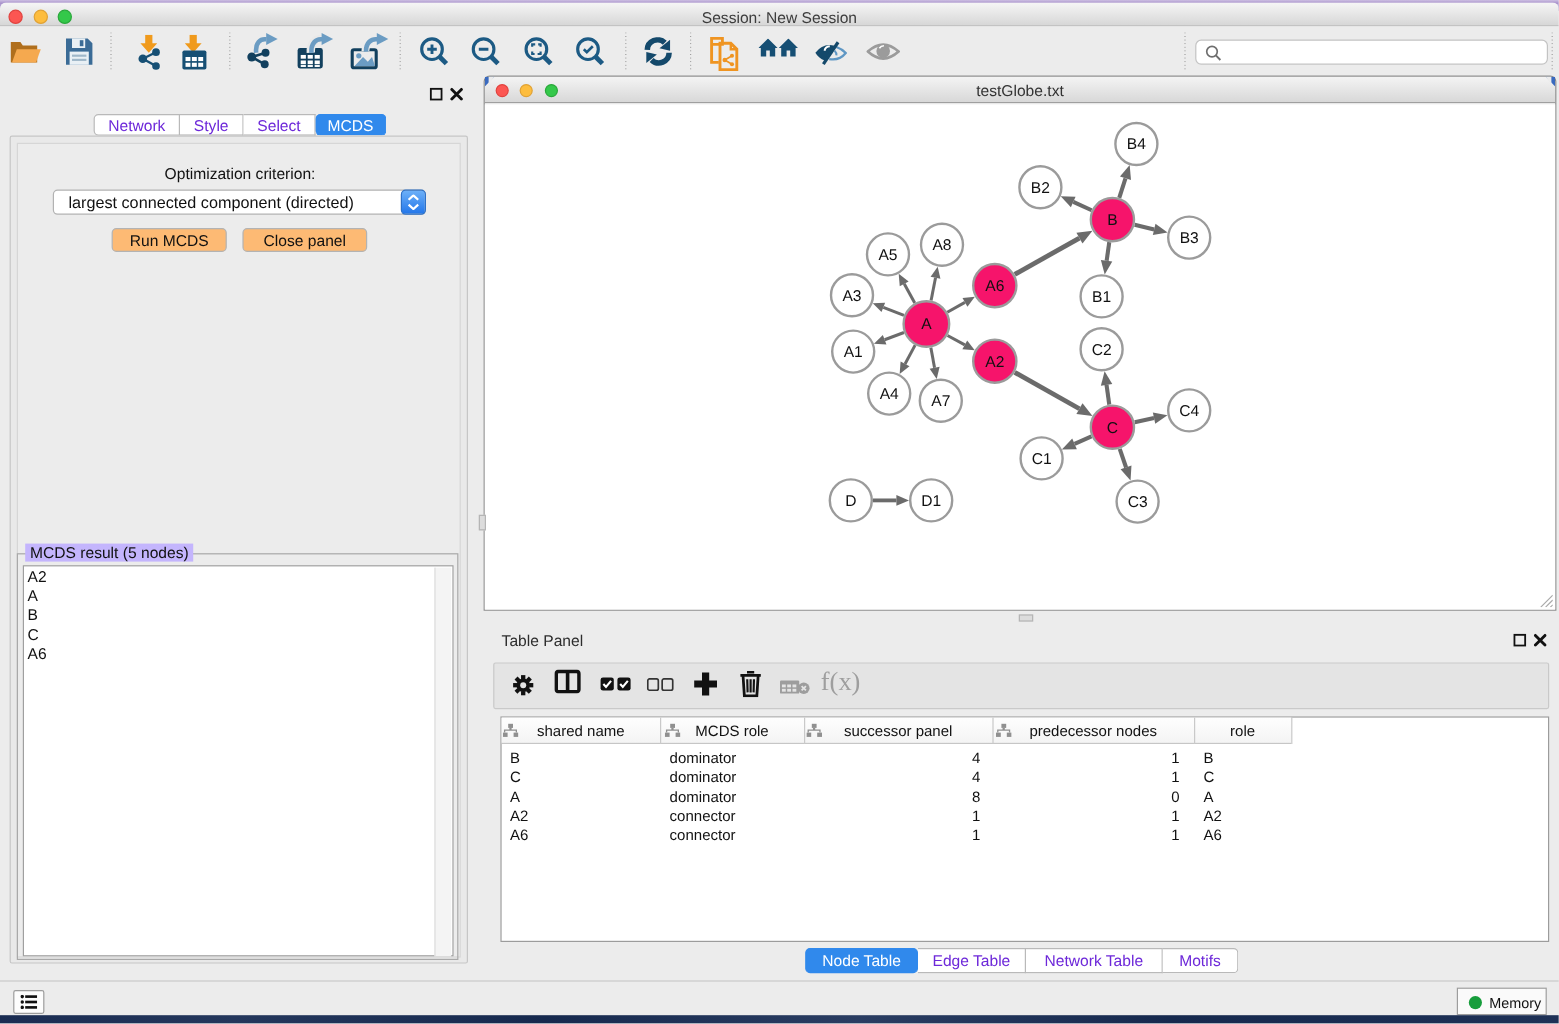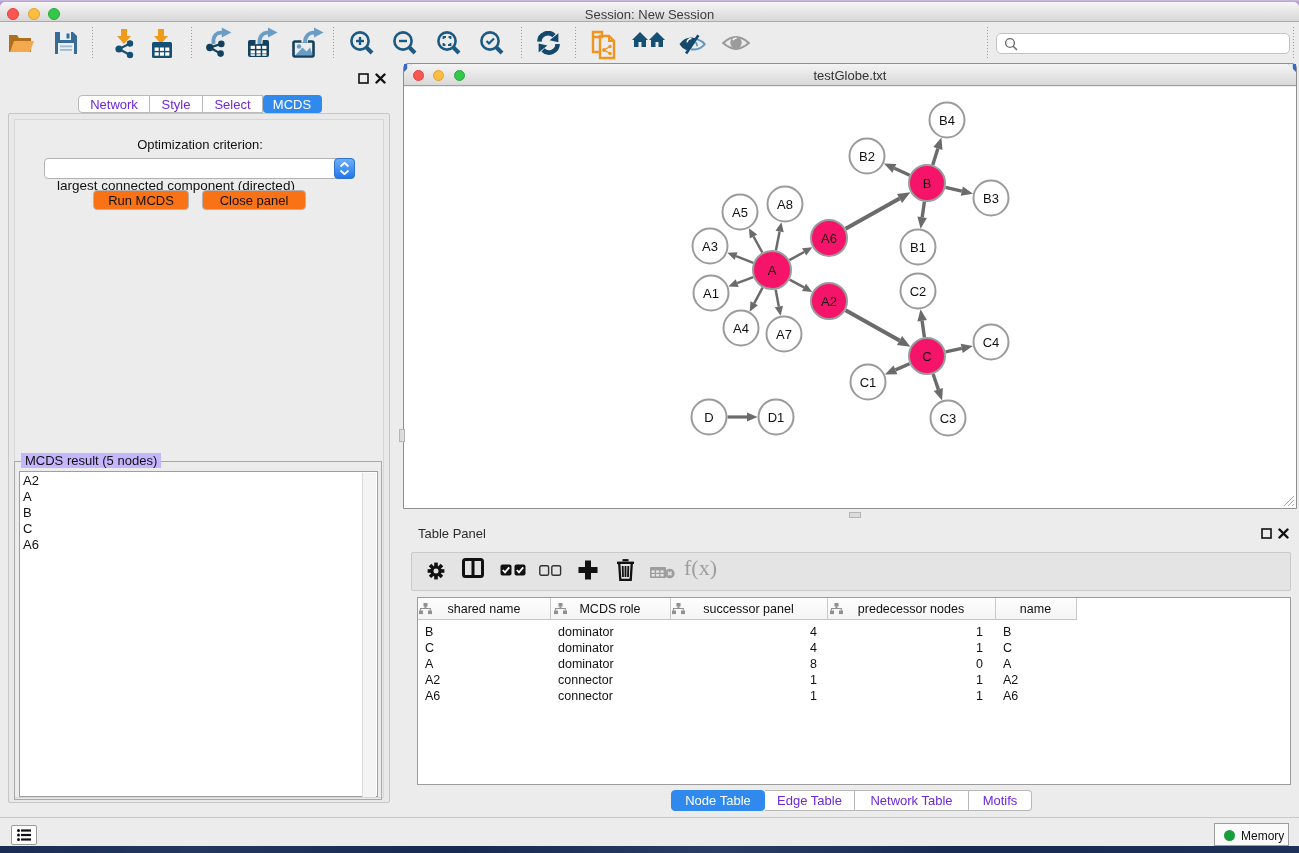--- a/index.html
+++ b/index.html
@@ -19,21 +19,21 @@
     background-size:1px 3px; }
   .searchbox { left:996px; top:11px; width:294px; height:21px; background:#fff;
     border:1px solid #c3c3c3; border-radius:5px; }
   .panel-titletext { font-size:13px; color:#2d2d2d; }
   .tabrow { height:18px; }
   .tab { display:inline-block; height:18px; line-height:17px; background:#fff;
     border:1px solid #b9b9b9; border-left:none; font-size:13px; color:#6d28d9;
     text-align:center; vertical-align:top; }
   .tab.first { border-left:1px solid #b9b9b9; border-radius:4px 0 0 4px; }
   .tab.sel { background:#3089ec; color:#fff; border-color:#3089ec; border-radius:4px; }
-  .btn { background:#f97316; border:1px solid #b3b3b3; border-radius:4px;
+  .btn { background:#fdba74; border:1px solid #b3b3b3; border-radius:4px;
     font-size:13px; color:#111; text-align:center; }
   .statusbar { left:0; top:817px; width:1299px; height:29px; background:#ececec;
     border-top:1px solid #c8c8c8; }
   .wallpaper-bottom { left:0; top:846px; width:1299px; height:7px;
     background:linear-gradient(90deg,#1a2c52 0%,#24375c 15%,#16294e 35%,#2a3d62 55%,#16294e 75%,#1e3156 100%); }
   svg text { font-family:"Liberation Sans", sans-serif; }
 </style>
 </head>
 <body>
 <div class="abs wallpaper-top"></div>
@@ -201,21 +201,21 @@
   <svg class="abs" style="left:375px;top:9px" width="11" height="11" viewBox="0 0 11 11">
     <path d="M1.5 1.5 L9.5 9.5 M9.5 1.5 L1.5 9.5" stroke="#111" stroke-width="2.4" stroke-linecap="round"></path>
   </svg>
   <div class="abs tabrow" style="left:78px;top:31px;">
     <div class="tab first" style="width:72px;">Network</div><div class="tab" style="width:53px;">Style</div><div class="tab" style="width:60px;">Select</div><div class="tab sel" style="width:59px;">MCDS</div>
   </div>
   <div class="abs" style="left:8px;top:49px;width:382px;height:690px;background:#e9e9e9;border:1px solid #c6c6c6;border-radius:2px;">
     <div class="abs" style="left:5px;top:5px;width:370px;height:679px;background:#ececec;border:1px solid #d6d6d6;">
       <div class="abs" style="left:0;top:17px;width:370px;text-align:center;font-size:13px;color:#111;">Optimization criterion:</div>
       <div class="abs" style="left:29px;top:38px;width:311px;height:21px;background:#fff;border:1px solid #b2b2b2;border-radius:4px;">
-        <div class="abs" style="left:12px;top:2px;font-size:13.5px;color:#111;margin-top:17px;">largest connected component (directed)</div>
+        <div class="abs" style="left:12px;top:2px;font-size:13.5px;color:#111;">largest connected component (directed)</div>
         <div class="abs" style="right:-1px;top:-1px;width:21px;height:21px;border-radius:4px;background:linear-gradient(#6cb0f8,#2377ea);border:1px solid #2d71c8;">
           <svg width="11" height="13" viewBox="0 0 11 13" style="position:absolute;left:4px;top:3px">
             <path d="M1.5 4.5 L5.5 0.8 L9.5 4.5" fill="none" stroke="#fff" stroke-width="1.8"></path>
             <path d="M1.5 8.5 L5.5 12.2 L9.5 8.5" fill="none" stroke="#fff" stroke-width="1.8"></path>
           </svg>
         </div>
       </div>
       <div class="abs btn" style="left:78px;top:70px;width:96px;height:20px;line-height:19px;">Run MCDS</div>
       <div class="abs btn" style="left:187px;top:70px;width:104px;height:20px;line-height:19px;">Close panel</div>
     </div>
@@ -440,21 +440,21 @@
           <rect x="4.5" y="0" width="4" height="3.6"></rect>
           <rect x="0" y="7.5" width="4" height="3.6"></rect>
           <rect x="9" y="7.5" width="4" height="3.6"></rect>
           <path d="M6 3.6 L6 5.5 L1.5 5.5 L1.5 7.5 M6.8 3.6 L6.8 5.5 L11.3 5.5 L11.3 7.5" fill="none" stroke="#909090" stroke-width="1.1"></path>
         </g>
       </svg>
     <div class="abs" style="left:0px;top:4px;width:132px;text-align:center;">shared name</div>
     <div class="abs" style="left:132px;top:4px;width:120px;text-align:center;">MCDS role</div>
     <div class="abs" style="left:252px;top:4px;width:157px;text-align:center;">successor panel</div>
     <div class="abs" style="left:409px;top:4px;width:168px;text-align:center;">predecessor nodes</div>
-    <div class="abs" style="left:577px;top:4px;width:81px;text-align:center;">name</div>
+    <div class="abs" style="left:577px;top:4px;width:81px;text-align:center;">role</div>
     <div class="abs" style="left:132px;top:0;width:1px;height:22px;background:#c9c9c9;"></div>
     <div class="abs" style="left:252px;top:0;width:1px;height:22px;background:#c9c9c9;"></div>
     <div class="abs" style="left:409px;top:0;width:1px;height:22px;background:#c9c9c9;"></div>
     <div class="abs" style="left:577px;top:0;width:1px;height:22px;background:#c9c9c9;"></div>
     <div class="abs" style="left:658px;top:0;width:1px;height:22px;background:#c9c9c9;"></div>
     <div class="abs" style="left:7px;top:26px;line-height:16px;">B<br>C<br>A<br>A2<br>A6</div>
     <div class="abs" style="left:140px;top:26px;line-height:16px;">dominator<br>dominator<br>dominator<br>connector<br>connector</div>
     <div class="abs" style="left:252px;top:26px;width:147px;text-align:right;line-height:16px;">4<br>4<br>8<br>1<br>1</div>
     <div class="abs" style="left:409px;top:26px;width:156px;text-align:right;line-height:16px;">1<br>1<br>0<br>1<br>1</div>
     <div class="abs" style="left:585px;top:26px;line-height:16px;">B<br>C<br>A<br>A2<br>A6</div>

